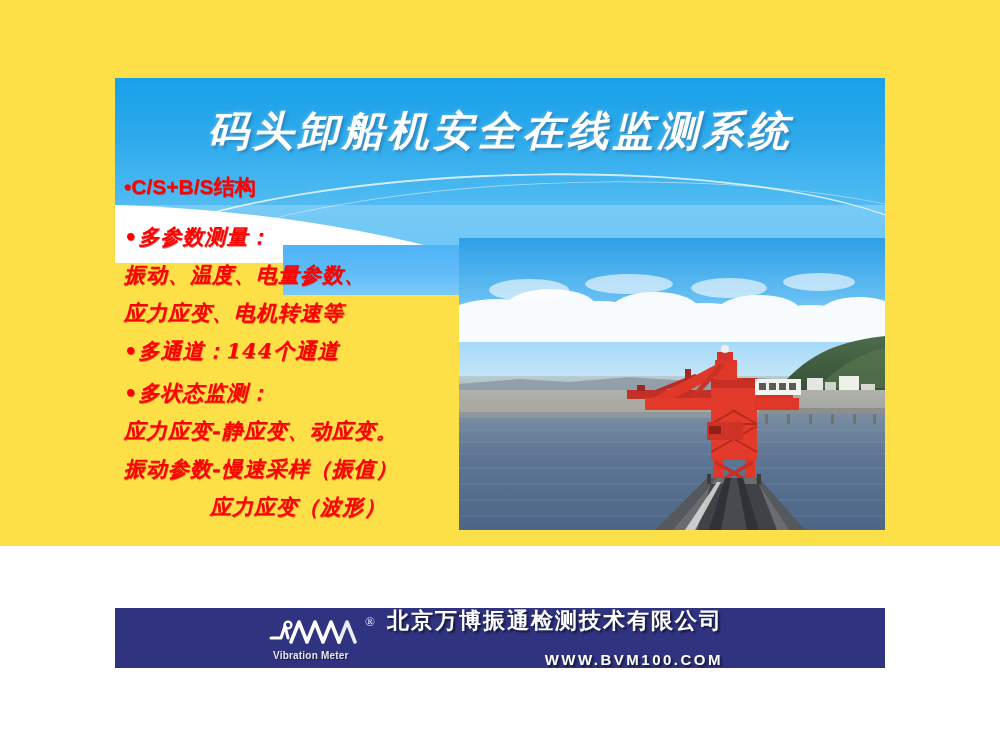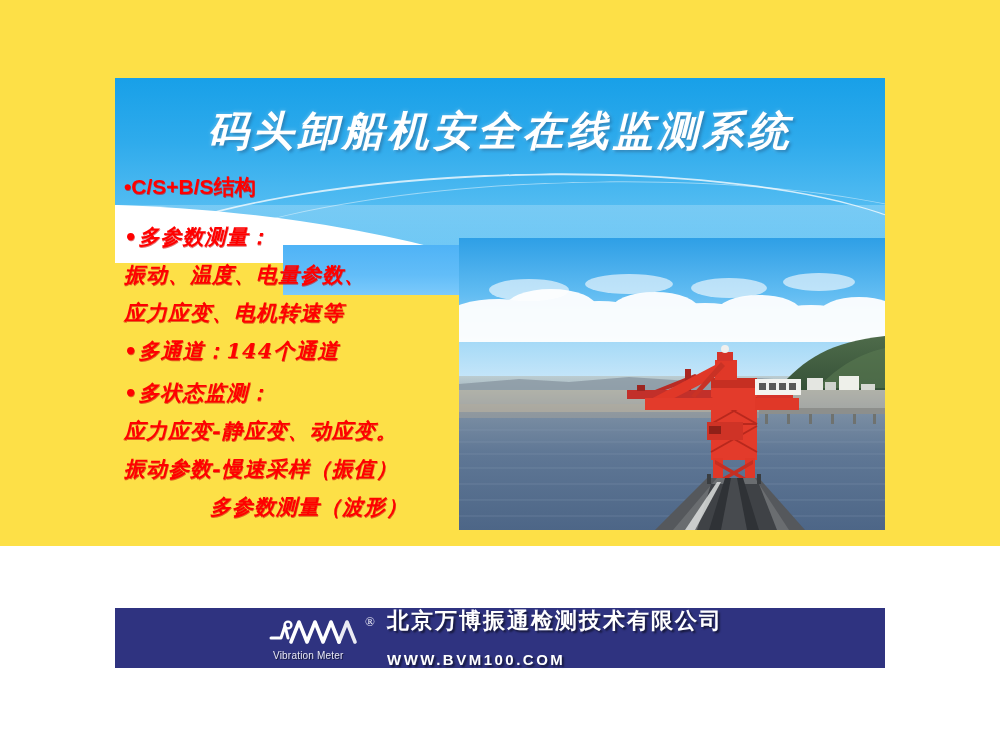--- a/index.html
+++ b/index.html
@@ -185,29 +185,29 @@
     color: #e9e9f5;
     font-size: 13px;
     font-family: "Liberation Serif", serif;
   }
   .logo-text {
     position: absolute;
     left: 4px;
     bottom: -1px;
     color: #e6e6f2;
     font-size: 10px;
-    font-weight: normal;
+    font-weight: bold;
     font-family: "Liberation Sans", sans-serif;
     letter-spacing: 0.2px;
     text-shadow: 1px 1px 0 rgba(0,0,0,0.5);
   }
   .company-block {
     display: flex;
     flex-direction: column;
-    align-items: flex-start;
+    align-items: flex-end;
     line-height: 1.05;
   }
   .company-cn {
     color: #ffffff;
     font-family: "DejaVu Serif", serif;
     font-weight: bold;
     font-size: 22px;
     letter-spacing: 2px;
     text-shadow: 2px 2px 2px rgba(0,0,0,0.55);
     white-space: nowrap;
@@ -241,21 +241,21 @@
 
   <div class="bullets">
     <div class="line latin sp-l1">•C/S+B/S结构</div>
     <div class="line cjk sp-l2">•多参数测量：</div>
     <div class="line cjk">振动、温度、电量参数、</div>
     <div class="line cjk">应力应变、电机转速等</div>
     <div class="line cjk">•多通道：144个通道</div>
     <div class="line cjk sp-l6">•多状态监测：</div>
     <div class="line cjk">应力应变-静应变、动应变。</div>
     <div class="line cjk">振动参数-慢速采样（振值）</div>
-    <div class="line cjk indent">多参数测量（波形）</div>
+    <div class="line cjk indent">应力应变（波形）</div>
   </div>
 
   <div class="photo">
     <svg width="426" height="292" viewBox="0 0 426 292">
       <defs>
         <linearGradient id="skyG" x1="0" y1="0" x2="0" y2="1">
           <stop offset="0%" stop-color="#2e9fe6"></stop>
           <stop offset="38%" stop-color="#63bdf2"></stop>
           <stop offset="70%" stop-color="#a8dbf7"></stop>
           <stop offset="100%" stop-color="#cfe9fa"></stop>

